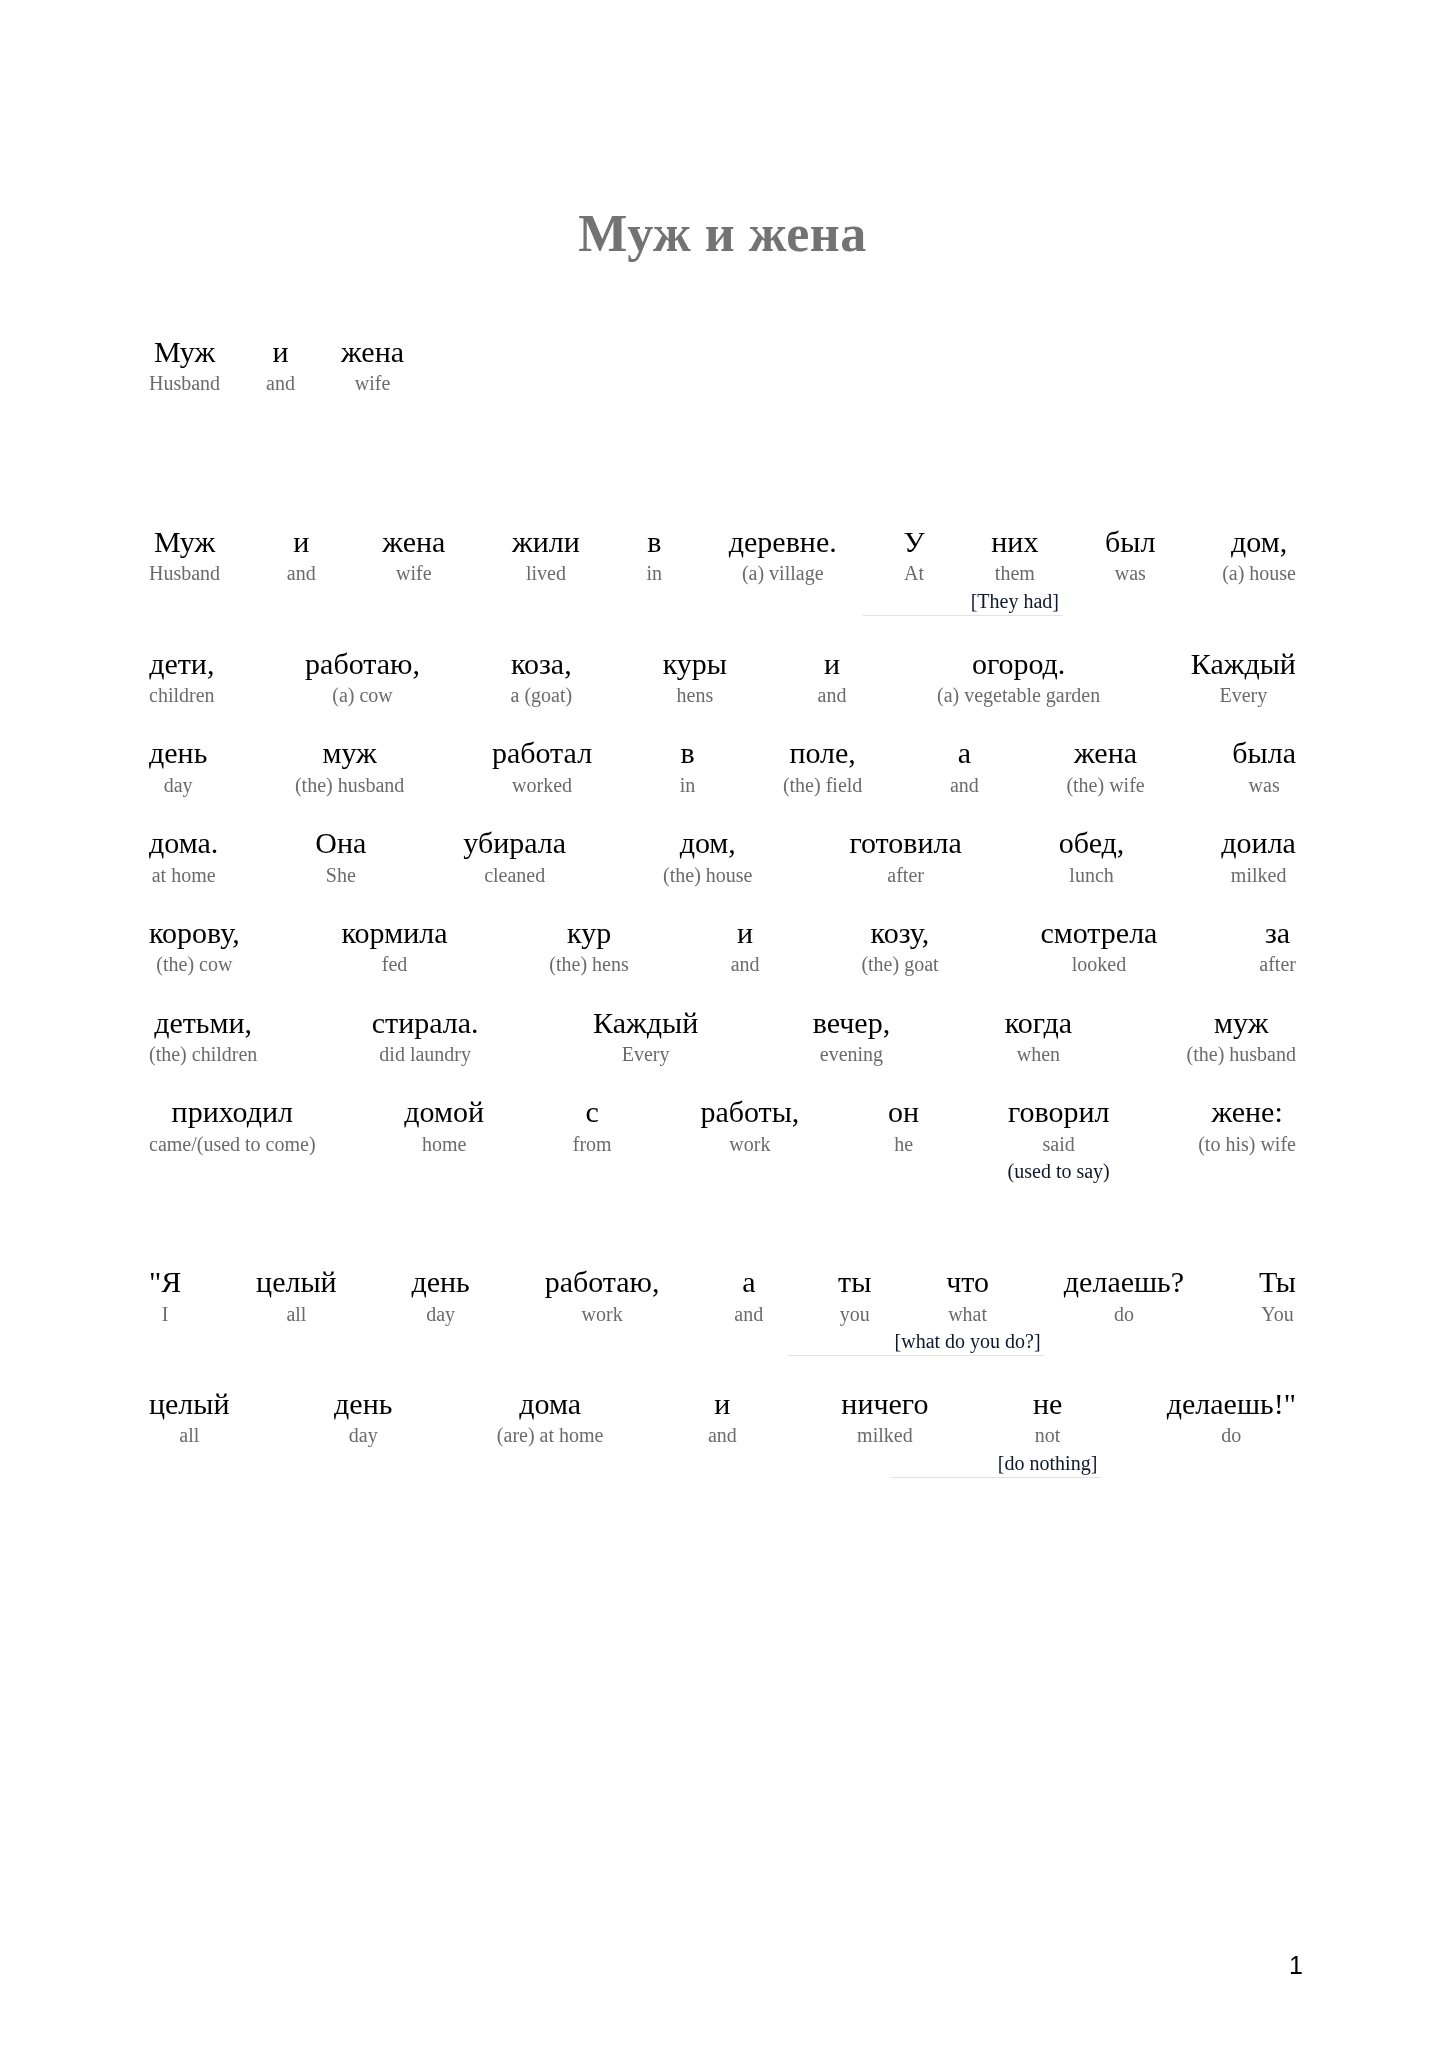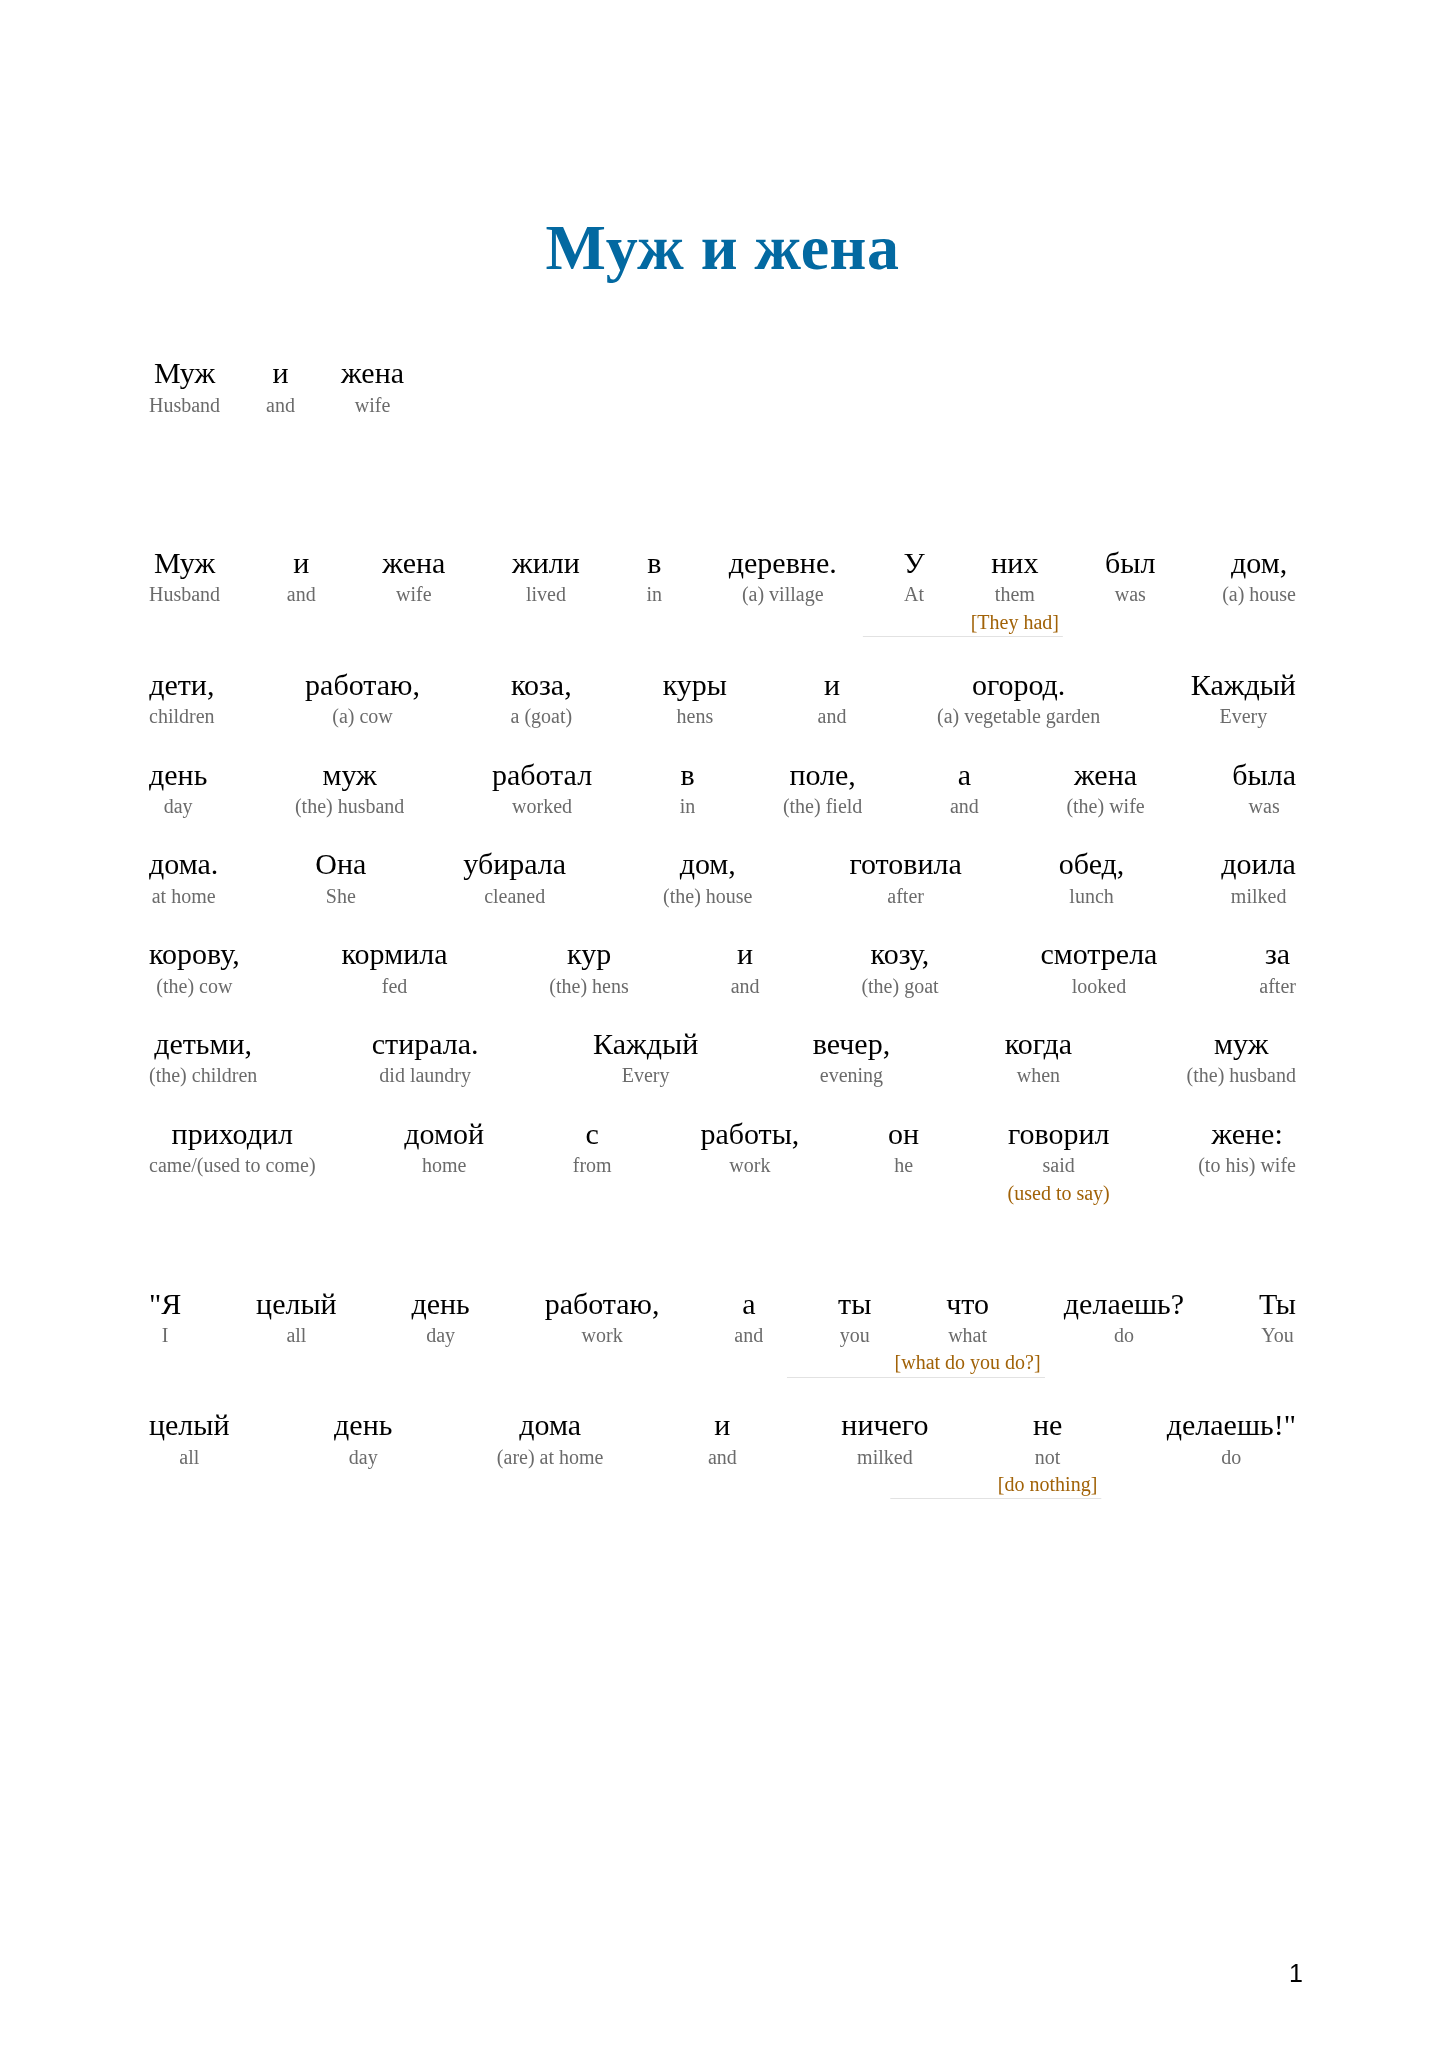--- a/index.html
+++ b/index.html
@@ -21,22 +21,22 @@
     height: 2053px;
     box-sizing: border-box;
     padding: 0 145px;
   }
 
   
   .doc-title {
     text-align: center;
     font-family: "Liberation Serif", "DejaVu Serif", serif;
     font-weight: bold;
-    font-size: 64px;
-    color: #0369a1;
+    font-size: 52px;
+    color: #737373;
     letter-spacing: 0.5px;
     padding-top: 170px;
     line-height: 1.1;
   }
 
   
   .block {
     margin: 4px;
   }
   .block.intro { margin-top: 72px; }
@@ -74,21 +74,21 @@
     font-family: "Liberation Serif", "DejaVu Serif", serif;
     font-size: 20px;
     color: #6b6b6b;
     line-height: 1.22;
     margin-top: 2px;
     white-space: nowrap;
   }
   .br {
     font-family: "Liberation Serif", "DejaVu Serif", serif;
     font-size: 20px;
-    color: #a16207;
+    color: #0f172a;
     line-height: 1.22;
     margin-top: 3px;
     white-space: nowrap;
     position: relative;
   }
   
   .br.ruled::before {
     content: "";
     position: absolute;
     left: -108px;

